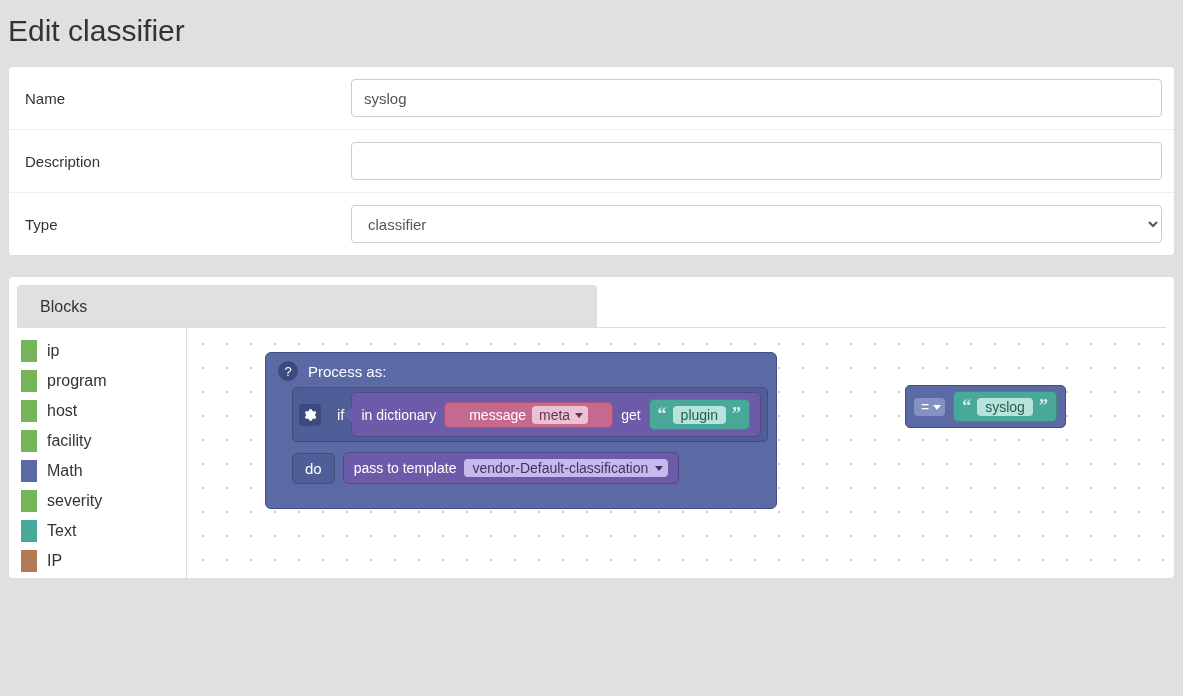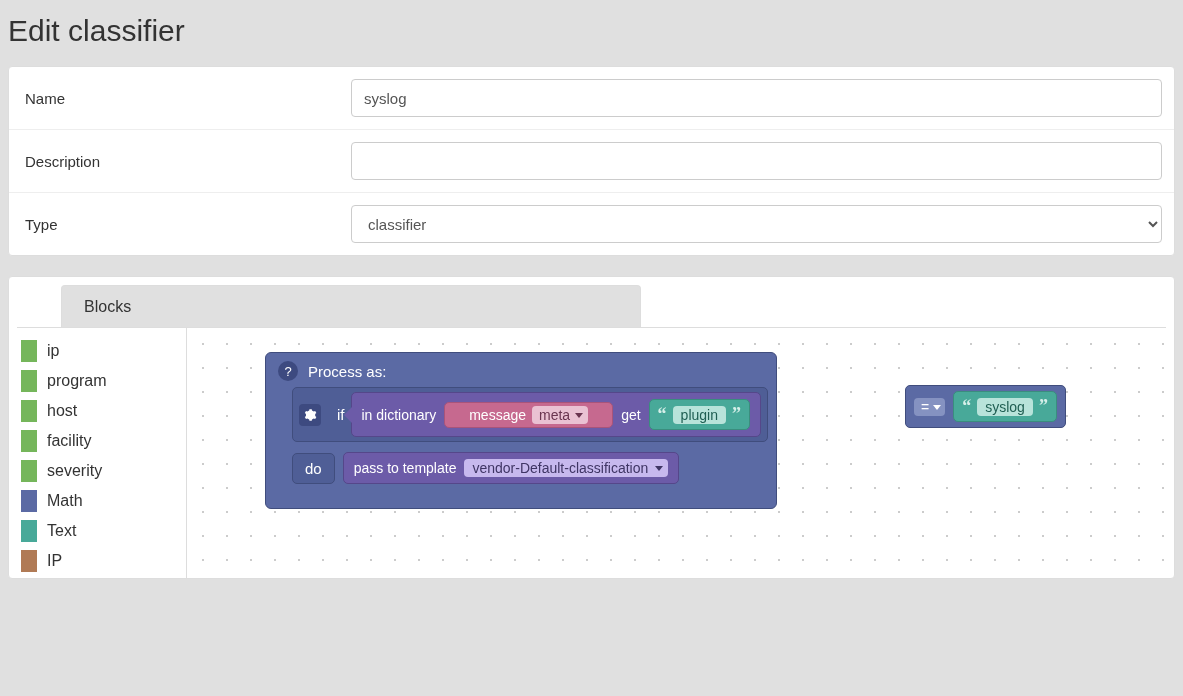--- a/index.html
+++ b/index.html
@@ -326,21 +326,21 @@
   <div class="form-row">
     <div class="form-label">Type</div>
     <select class="form-control">
       <option>classifier</option>
     </select>
   </div>
 </div>
 
 <div class="panel2">
   <div class="tabs">
-    <div class="tab active" style="flex:0 0 580px;margin-left:44px;">Blocks</div>
+    <div class="tab active" style="flex:0 0 580px;">Blocks</div>
   </div>
 
   <div class="workspace">
     <div class="palette">
       <div class="palette-item">
         <span class="swatch" style="background:#75b65b"></span>
         <span class="palette-label">ip</span>
       </div>
       <div class="palette-item">
         <span class="swatch" style="background:#75b65b"></span>
@@ -348,26 +348,26 @@
       </div>
       <div class="palette-item">
         <span class="swatch" style="background:#75b65b"></span>
         <span class="palette-label">host</span>
       </div>
       <div class="palette-item">
         <span class="swatch" style="background:#75b65b"></span>
         <span class="palette-label">facility</span>
       </div>
       <div class="palette-item">
+        <span class="swatch" style="background:#5b6aa4"></span>
+        <span class="palette-label">Math</span>
+      </div>
+      <div class="palette-item">
         <span class="swatch" style="background:#75b65b"></span>
         <span class="palette-label">severity</span>
-      </div>
-      <div class="palette-item">
-        <span class="swatch" style="background:#5b6aa4"></span>
-        <span class="palette-label">Math</span>
       </div>
       <div class="palette-item">
         <span class="swatch" style="background:#48a999"></span>
         <span class="palette-label">Text</span>
       </div>
       <div class="palette-item">
         <span class="swatch" style="background:#b07a55"></span>
         <span class="palette-label">IP</span>
       </div>
     </div>

